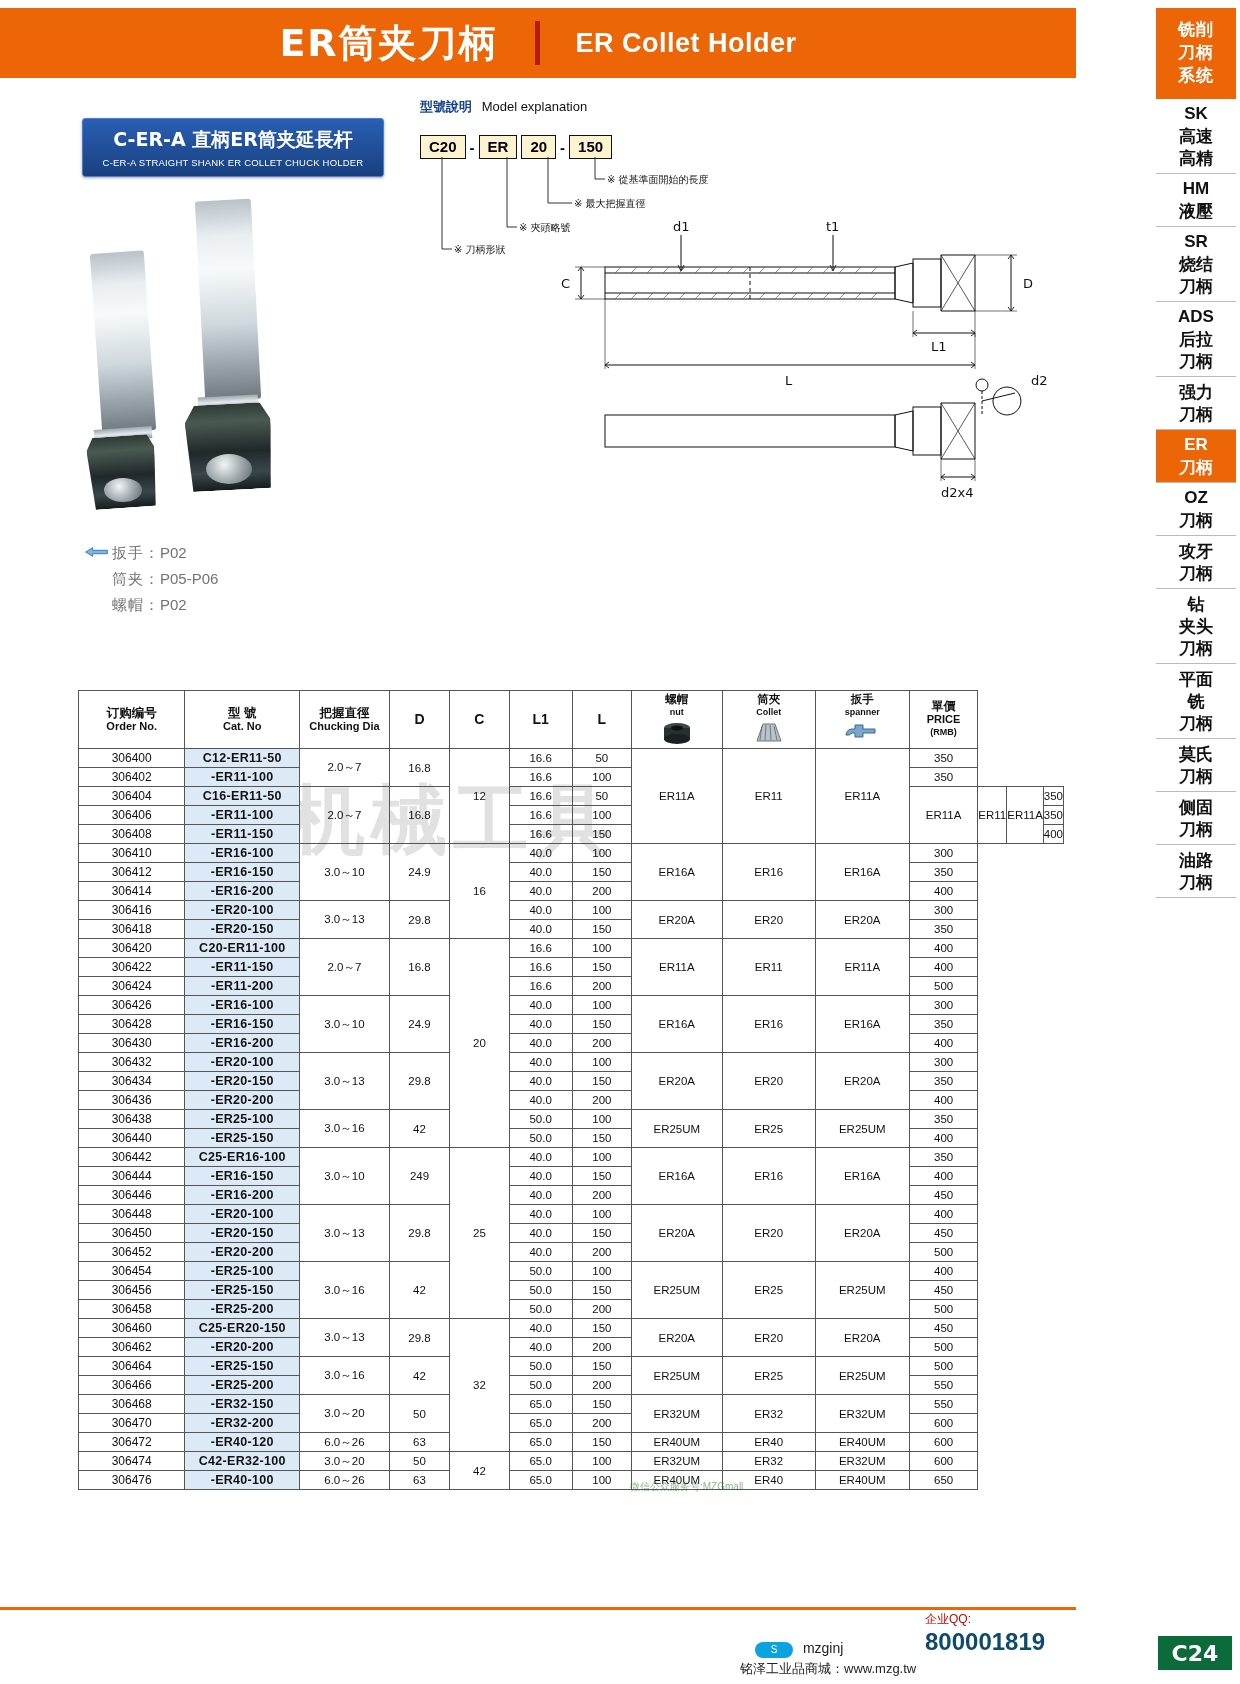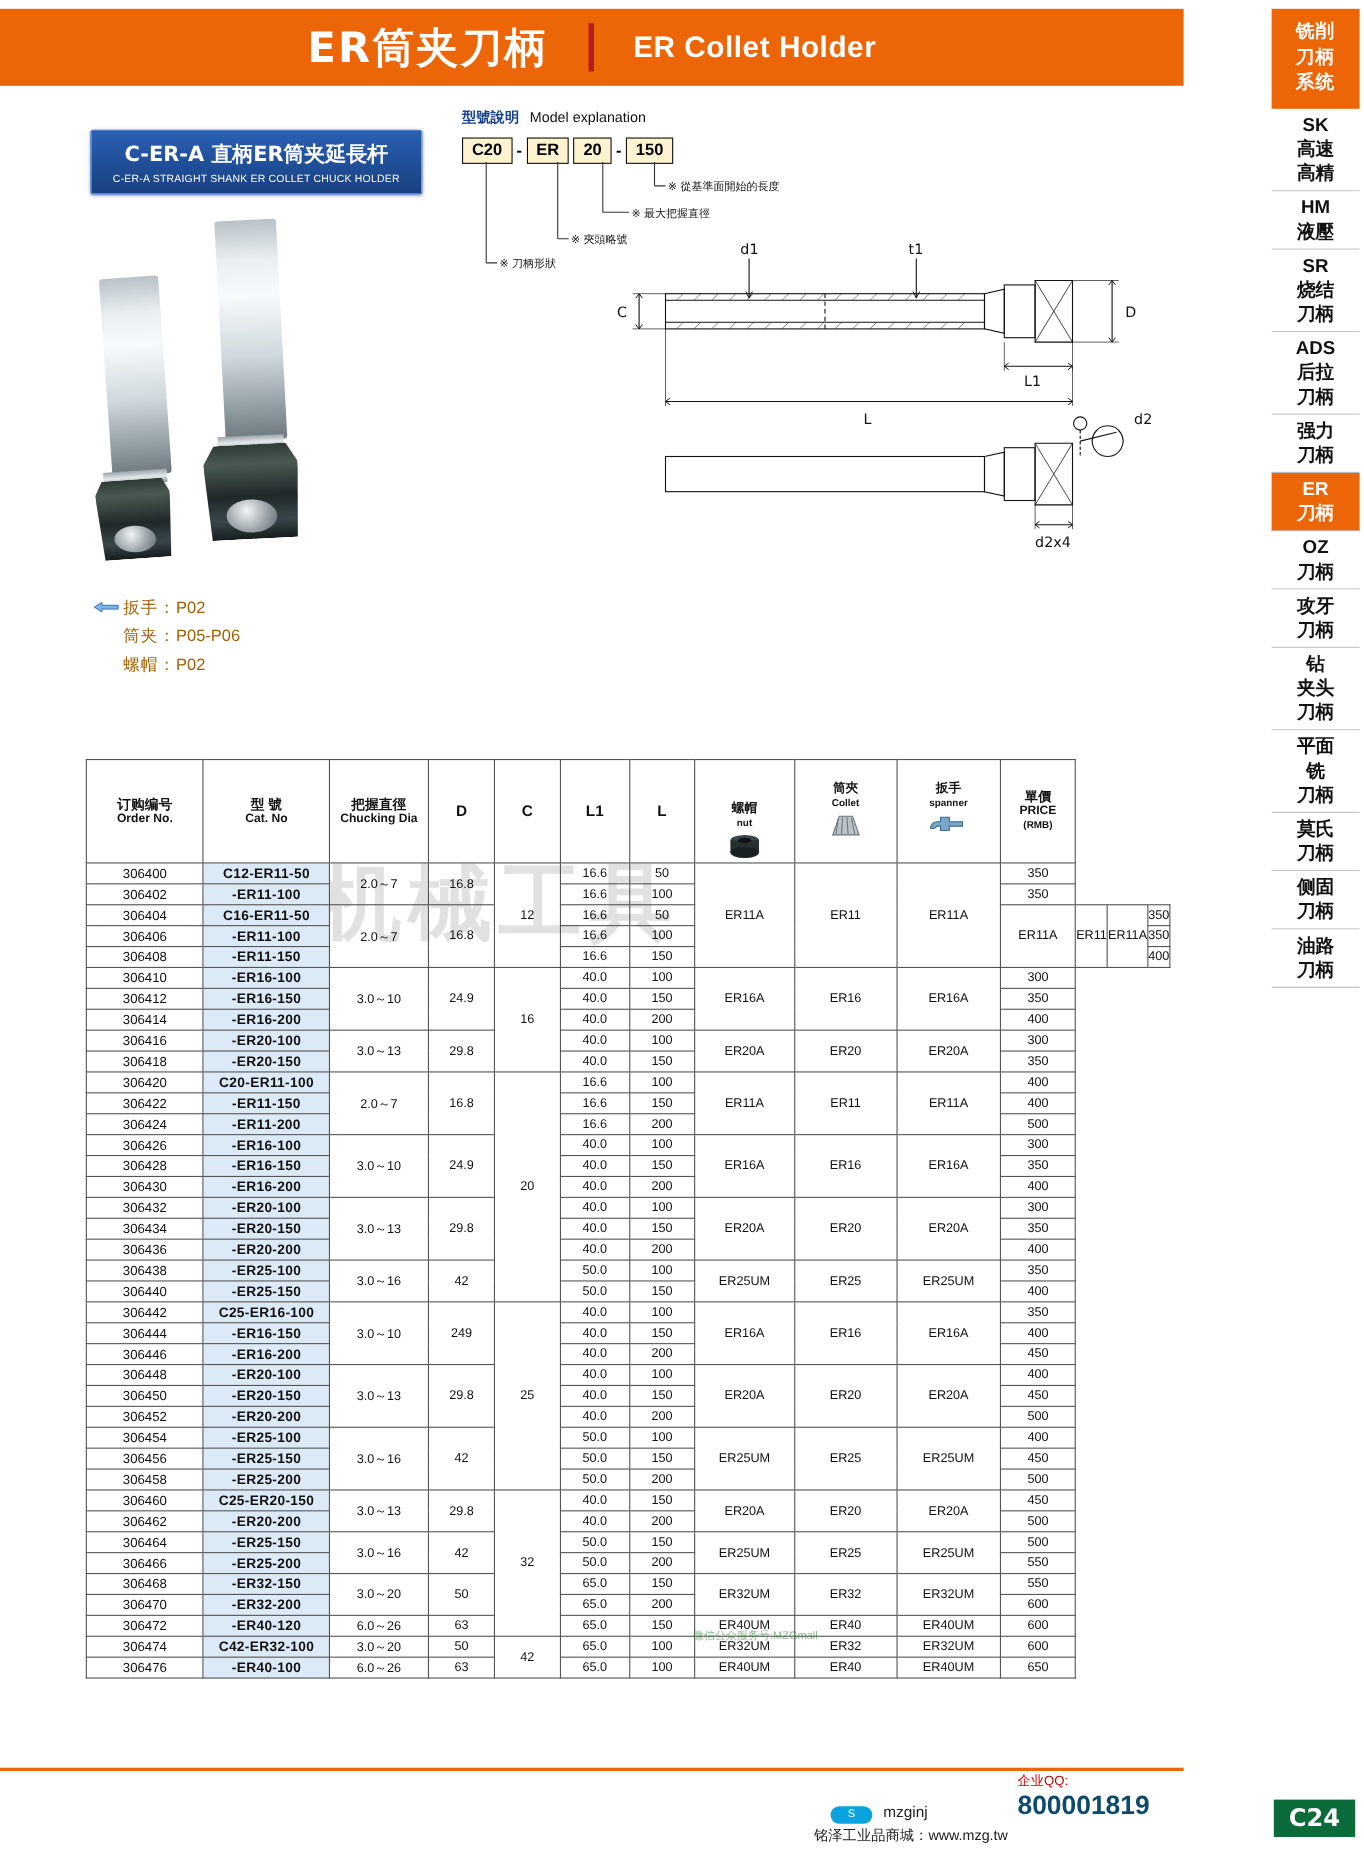--- a/index.html
+++ b/index.html
@@ -29,21 +29,21 @@
     box-shadow:0 1px 3px rgba(0,0,0,.35);
     text-align:center;
   }
   .badge .b1{font-size:19px;font-weight:bold;color:#fff;font-family:"DejaVu Sans",sans-serif;}
   .badge .b2{font-size:9.5px;color:#fff;margin-top:4px;letter-spacing:.2px;}
 
   
   .model-box{position:absolute;left:420px;top:98px;width:330px;}
   .model-title{font-size:13px;color:#111;}
   .model-title .cnm{font-weight:bold;color:#16418c;}
-  .model-row{display:flex;align-items:center;margin-top:9px;}
+  .model-row{display:flex;align-items:center;margin-top:19px;}
   .mcell{
     border:1px solid #111;background:#fdf3d0;font-weight:bold;font-size:15px;
     padding:2px 8px;line-height:18px;
   }
   .mdash{font-weight:bold;font-size:15px;padding:0 4px;}
 
   
   .photo{position:absolute;left:78px;top:196px;width:330px;height:330px;}
   .tool{position:absolute;}
   .shank{
@@ -56,21 +56,21 @@
   .nut{
     background:linear-gradient(to bottom,#2d3a35 0%,#4a5a52 20%,#20282a 55%,#39474a 80%,#161c1e 100%);
     border-radius:4px;
   }
   .collet-face{
     position:absolute;border-radius:50%;
     background:radial-gradient(circle at 40% 35%,#f2f5f6,#9aa3a8 55%,#5d666b 100%);
   }
 
   
-  .acc{position:absolute;left:112px;top:540px;font-size:15px;color:#a16207;line-height:26px;}
+  .acc{position:absolute;left:112px;top:540px;font-size:15px;color:#737373;line-height:26px;}
   .acc .lbl{letter-spacing:1px;}
   .wrench-ic{position:absolute;left:84px;top:544px;width:26px;height:16px;}
 
   
   .draw{position:absolute;left:545px;top:215px;width:520px;height:310px;}
 
   
   .side{position:absolute;right:0;top:8px;width:84px;}
   .side-top{
     width:80px;background:#ec6608;color:#fff;font-weight:bold;font-size:17px;
@@ -389,21 +389,21 @@
         <th style="width:63px;">
           <span class="enh" style="font-size:14px;">C</span>
         </th>
         <th style="width:66px;">
           <span class="enh" style="font-size:14px;">L1</span>
         </th>
         <th style="width:62px;">
           <span class="enh" style="font-size:14px;">L</span>
         </th>
         <th style="width:94px;">
-          <span class="cnh" style="font-size:11.5px;margin-top:36px;">螺帽</span>
+          <span class="cnh" style="font-size:11.5px;">螺帽</span>
           <span class="sub">nut</span>
           <svg class="hdr-ico" width="34" height="24">
             <ellipse cx="17" cy="7" rx="13" ry="5" fill="#3b474a"></ellipse>
             <rect x="4" y="7" width="26" height="11" fill="#26302f"></rect>
             <ellipse cx="17" cy="18" rx="13" ry="5" fill="#1a2122"></ellipse>
             <ellipse cx="17" cy="7" rx="6" ry="2.5" fill="#111"></ellipse>
           </svg>
         </th>
         <th style="width:98px;">
           <span class="cnh" style="font-size:11.5px;">筒夾</span>

